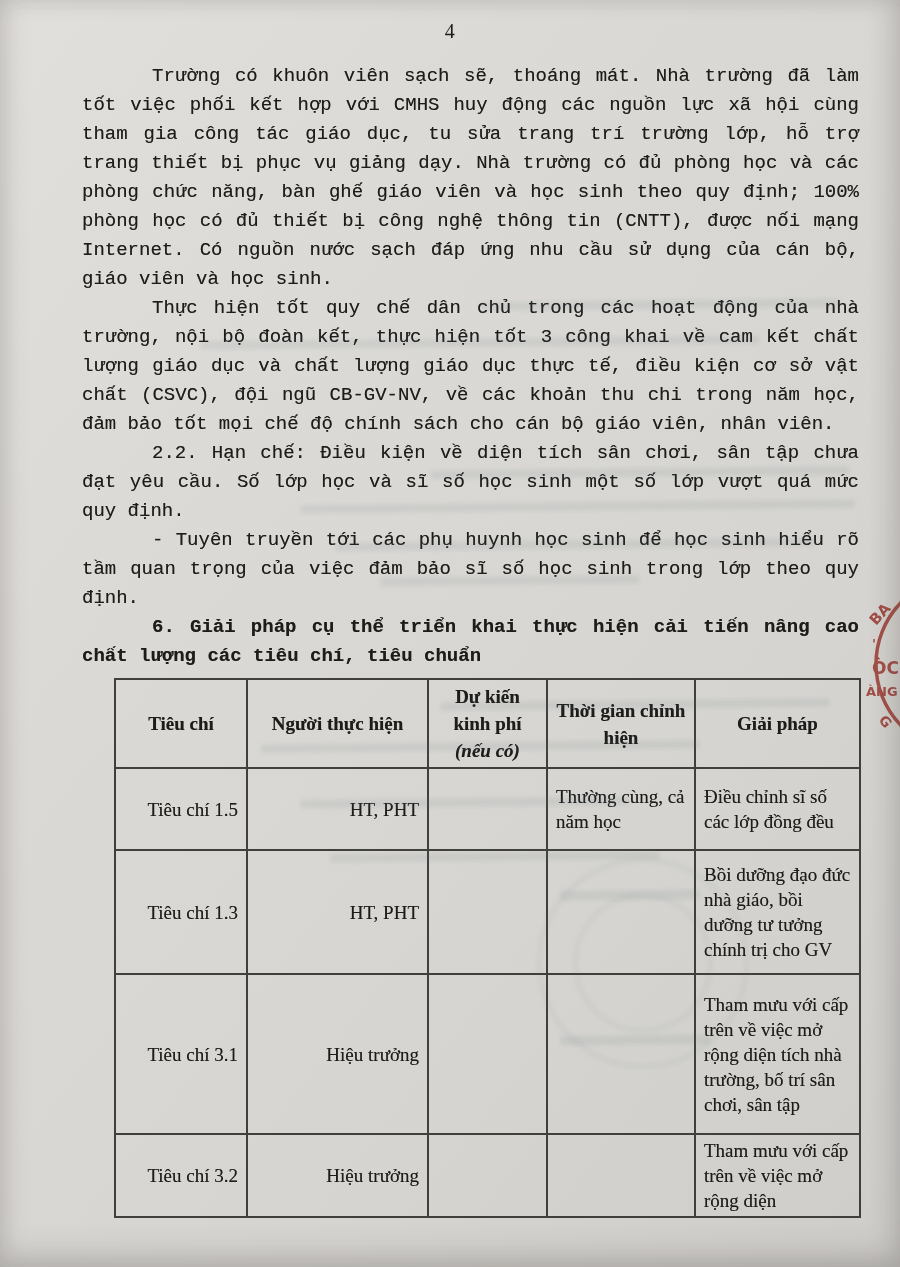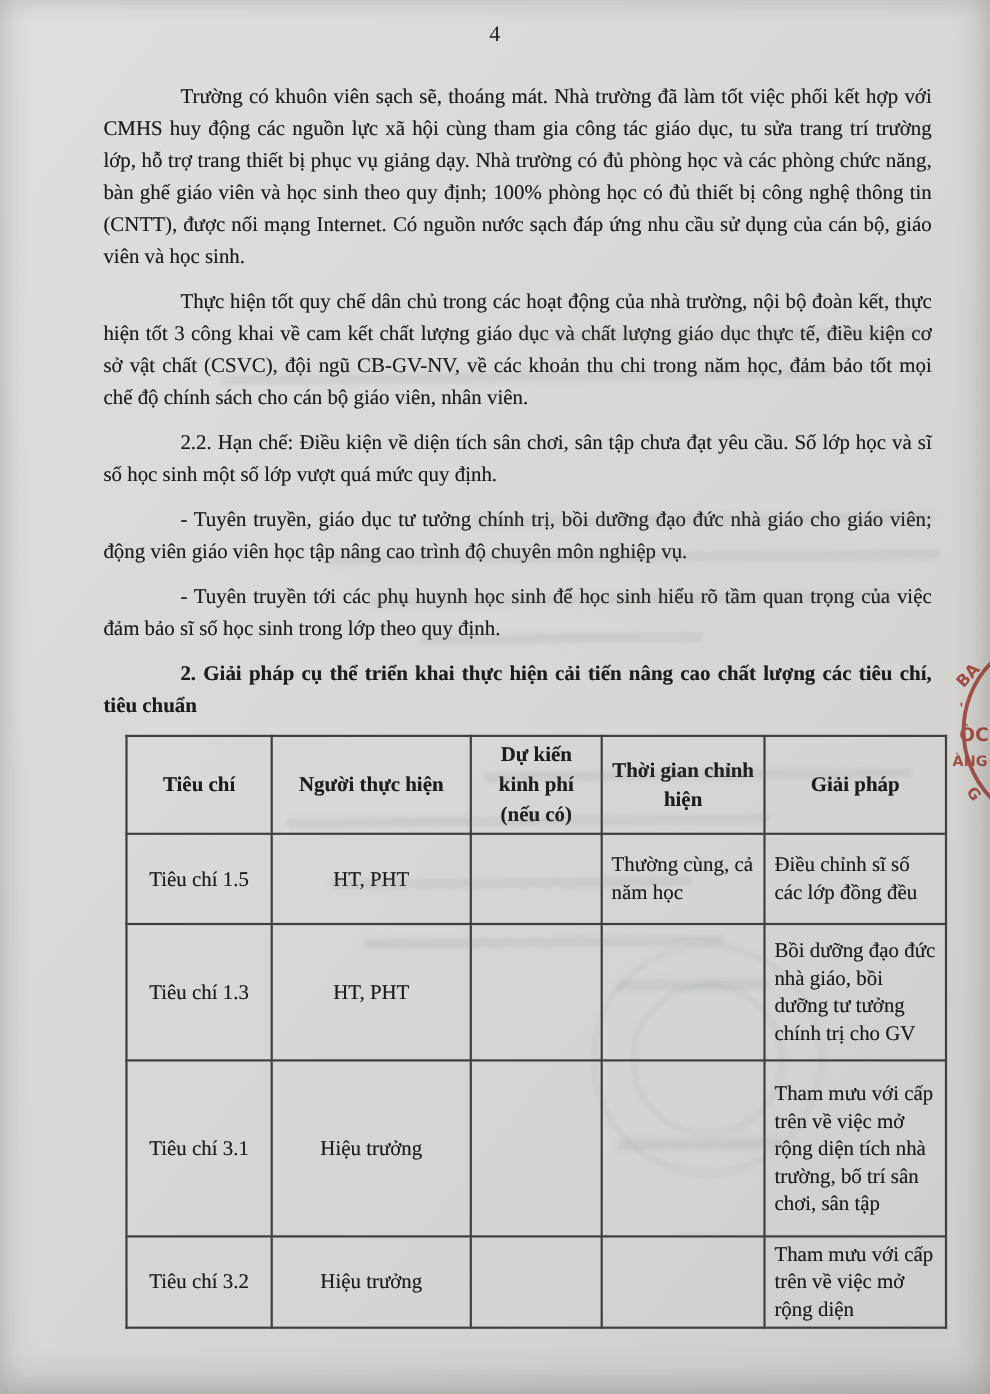--- a/index.html
+++ b/index.html
@@ -18,56 +18,55 @@
   }
   .pagenum{
     position:absolute;top:20px;left:0;width:100%;
     text-align:center;font-size:20px;letter-spacing:.5px;
   }
   .content{
     position:absolute;left:82px;top:62px;width:777px;
     font-size:19px;line-height:29px;text-align:justify;
     text-shadow:0 0 .5px rgba(40,38,36,.55);
   }
-  .content p{margin:12px;text-indent:70px;}
+  .content p{margin:0;text-indent:70px;font-family:Liberation Mono, monospace;}
   .bold{font-weight:bold;}
   table.criteria{
     border-collapse:collapse;table-layout:fixed;
     width:745px;margin:7px 0 0 32px;
     font-size:19px;line-height:25px;text-align:left;
   }
   table.criteria th,table.criteria td{
     border:2px solid #413f3b;
     padding:3px 8px;
     vertical-align:middle;
     overflow:hidden;
   }
   table.criteria th{font-weight:bold;text-align:center;line-height:27px;}
-  .note{font-weight:bold;}
-  td.c-center{text-align:center;}
+  .note{font-style:italic;font-weight:bold;}
+  td.c-center{text-align:right;}
   
   .sm{position:absolute;background:rgba(92,122,128,.11);filter:blur(2.2px);border-radius:4px;transform:rotate(-.6deg);pointer-events:none;}
   .bleed-circle{position:absolute;border:3px solid rgba(66,122,110,.10);border-radius:50%;filter:blur(2.5px);pointer-events:none;}
   .stamp{position:absolute;left:856px;top:580px;width:44px;height:170px;pointer-events:none;opacity:.92;}
   .stamp text{font-family:"DejaVu Sans","Liberation Sans",sans-serif;font-weight:bold;fill:#9e443c;}
 </style>
 </head>
 <body>
 
 <div class="page">
 
   <div class="pagenum">4</div>
 
   <div class="content">
     <p>Trường có khuôn viên sạch sẽ, thoáng mát. Nhà trường đã làm tốt việc phối kết hợp với CMHS huy động các nguồn lực xã hội cùng tham gia công tác giáo dục, tu sửa trang trí trường lớp, hỗ trợ trang thiết bị phục vụ giảng dạy. Nhà trường có đủ phòng học và các phòng chức năng, bàn ghế giáo viên và học sinh theo quy định; 100% phòng học có đủ thiết bị công nghệ thông tin (CNTT), được nối mạng Internet. Có nguồn nước sạch đáp ứng nhu cầu sử dụng của cán bộ, giáo viên và học sinh.</p>
     <p>Thực hiện tốt quy chế dân chủ trong các hoạt động của nhà trường, nội bộ đoàn kết, thực hiện tốt 3 công khai về cam kết chất lượng giáo dục và chất lượng giáo dục thực tế, điều kiện cơ sở vật chất (CSVC), đội ngũ CB-GV-NV, về các khoản thu chi trong năm học, đảm bảo tốt mọi chế độ chính sách cho cán bộ giáo viên, nhân viên.</p>
     <p>2.2. Hạn chế: Điều kiện về diện tích sân chơi, sân tập chưa đạt yêu cầu. Số lớp học và sĩ số học sinh một số lớp vượt quá mức quy định.</p>
-    <p>- Tuyên truyền, giáo dục tư tưởng chính trị, bồi dưỡng đạo đức nhà giáo cho giáo viên; động viên giáo viên học tập nâng cao trình độ chuyên môn nghiệp vụ.</p>
     <p>- Tuyên truyền tới các phụ huynh học sinh để học sinh hiểu rõ tầm quan trọng của việc đảm bảo sĩ số học sinh trong lớp theo quy định.</p>
-    <p class="bold">2. Giải pháp cụ thể triển khai thực hiện cải tiến nâng cao chất lượng các tiêu chí, tiêu chuẩn</p>
+    <p class="bold">6. Giải pháp cụ thể triển khai thực hiện cải tiến nâng cao chất lượng các tiêu chí, tiêu chuẩn</p>
 
     <table class="criteria">
       <colgroup>
         <col style="width:132px">
           <col style="width:181px">
           <col style="width:119px">
           <col style="width:148px">
           <col style="width:165px">
       </colgroup>
       <tbody>

